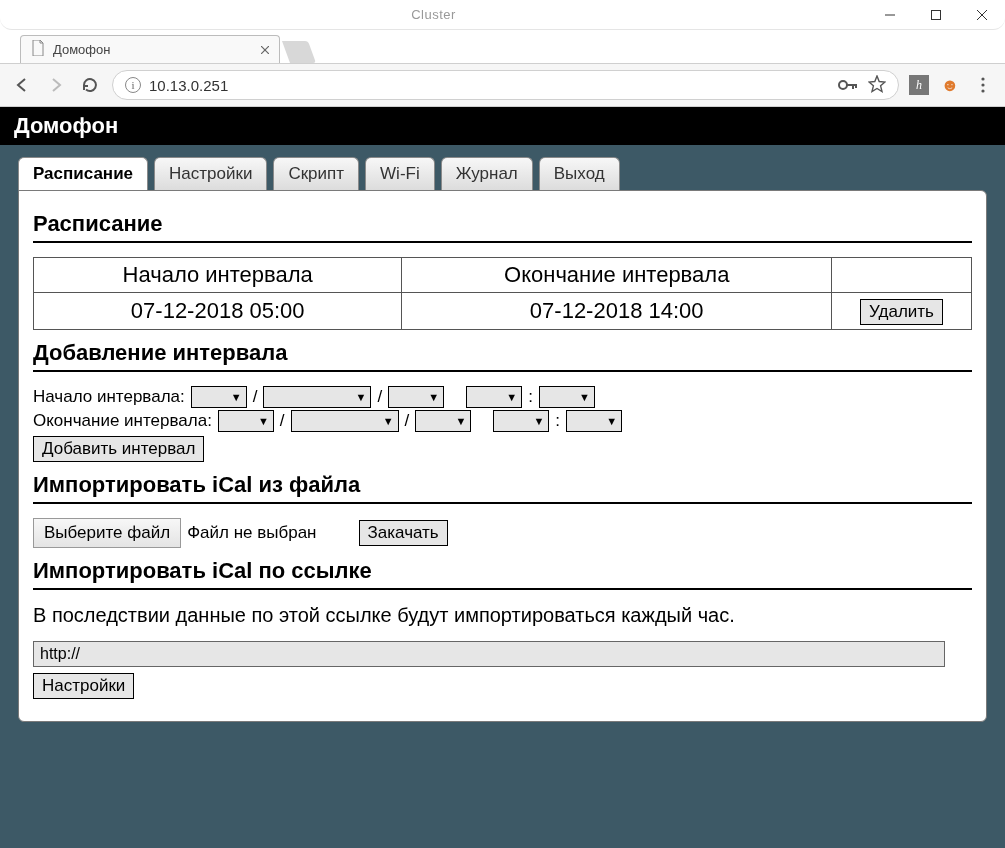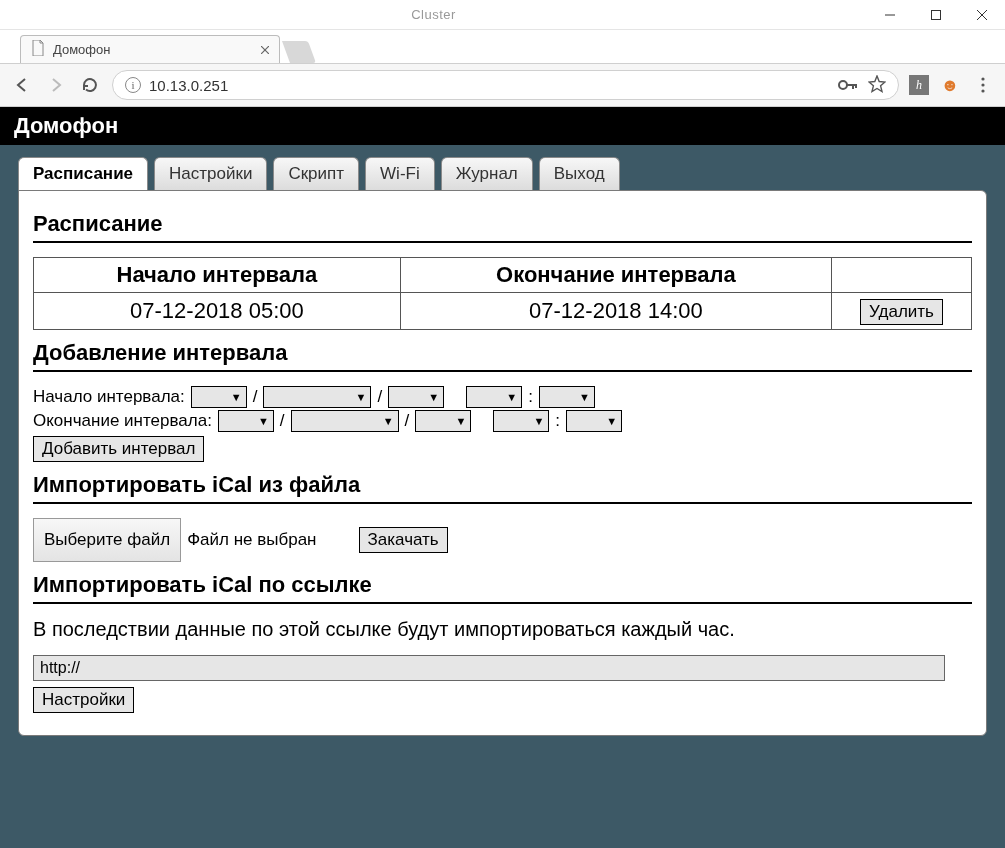--- a/index.html
+++ b/index.html
@@ -13,20 +13,21 @@
     overflow: hidden;
   }
   
   .titlebar {
     height: 30px;
     display: flex;
     align-items: center;
     justify-content: flex-end;
     background: #fff;
     border-bottom: 1px solid #e5e5e5;
+    border-radius: 12px;
   }
   .title-app {
     flex: 1;
     text-align: center;
     color: #999;
     font-size: 13px;
     letter-spacing: 0.5px;
   }
   .winbtn {
     width: 46px;
@@ -180,21 +181,21 @@
   table.sched {
     width: 100%;
     border-collapse: collapse;
     font-size: 22px;
   }
   table.sched th, table.sched td {
     border: 1px solid #555;
     padding: 4px 10px;
     text-align: center;
   }
-  table.sched th { font-weight: bold; font-size: 22px; }
+  table.sched th { font-weight: normal; font-size: 22px; }
   table.sched td.act { width: 140px; }
   .flatbtn {
     background: #e6e6e6;
     border: 1px solid #000;
     padding: 2px 8px;
     font-size: 17px;
     font-family: Arial, sans-serif;
     cursor: pointer;
   }
   .formrow {
@@ -215,21 +216,21 @@
     padding: 0 4px 0 8px;
     font-size: 13px;
     cursor: pointer;
   }
   .sel.w-sm { width: 56px; }
   .sel.w-md { width: 108px; }
   .sel .arrow { margin-left:4px; font-size:11px; }
   .file-btn {
     border: 1px solid #999;
     background: linear-gradient(#f7f7f7,#e4e4e4);
-    padding: 11px 10px;
+    padding: 4px 10px;
     font-size: 17px;
     cursor:pointer;
   }
   .note { font-size: 20px; margin: 6px 0 14px 0; }
   .url-input {
     width: 912px;
     height: 26px;
     border: 1px solid #666;
     background: #e6e6e6;
     padding: 0 6px;

